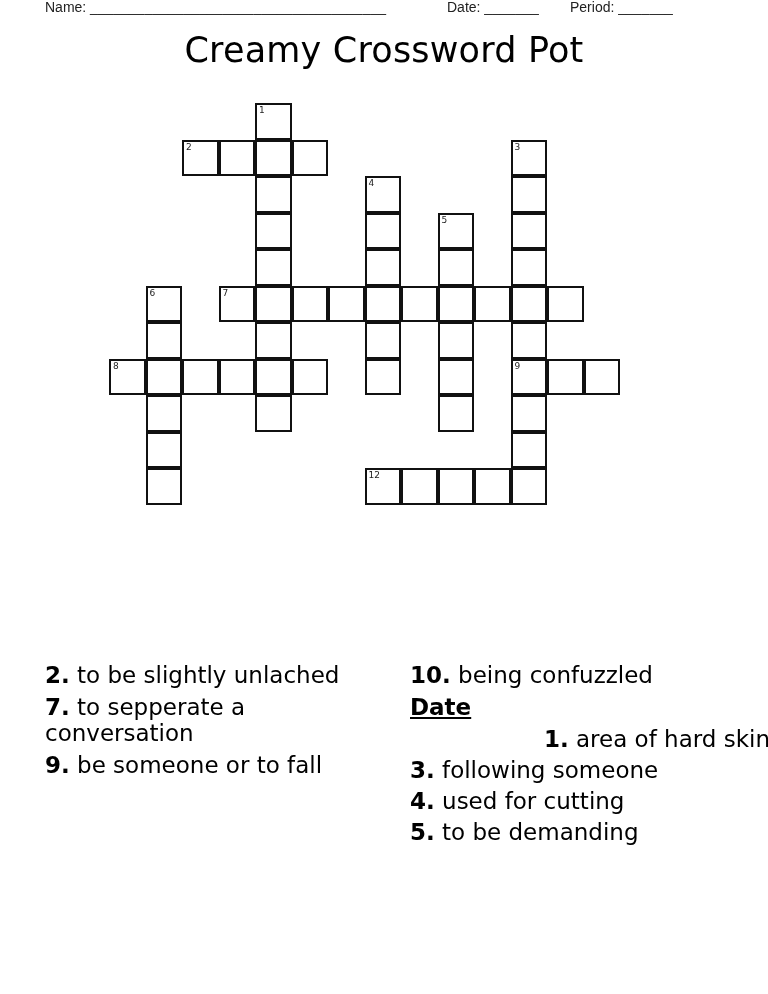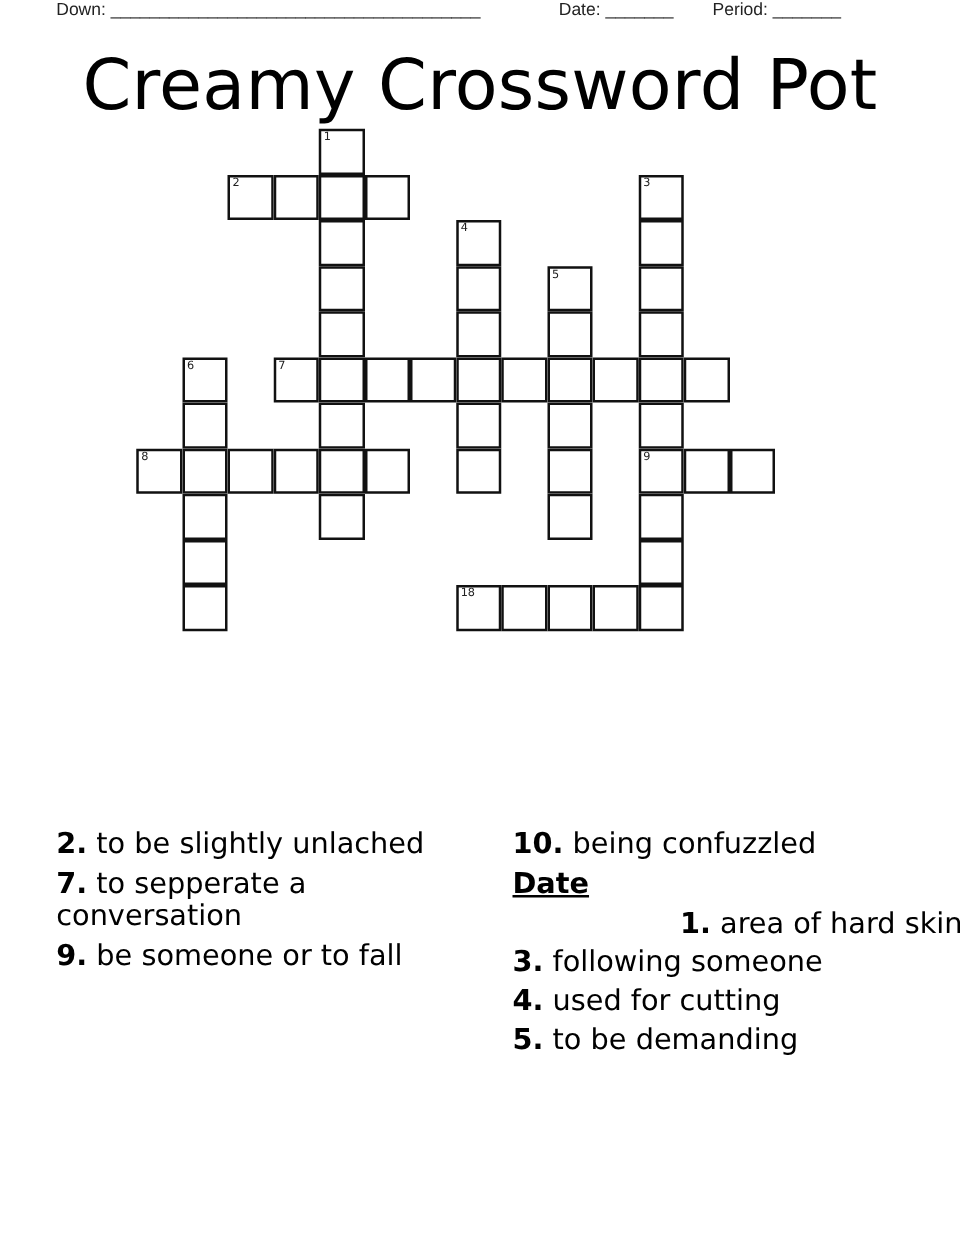--- a/index.html
+++ b/index.html
@@ -1,34 +1,34 @@
 <!DOCTYPE html>
 <html><head>
   <meta charset="utf-8">
   <style>
     html, body { margin: 0; padding: 0; background: #ffffff; }
     body { width: 768px; height: 994px; position: relative; overflow: hidden; font-family: "DejaVu Sans", sans-serif; color: #000; }
     .header-line { position: absolute; top: 0; left: 0; width: 768px; height: 18px; font-family: "Liberation Sans", sans-serif; font-size: 14px; color: #222; }
     .hdr-item { position: absolute; top: -1px; white-space: nowrap; }
-    .title { position: absolute; top: 41px; left: 0; width: 768px; text-align: center; font-size: 56px; line-height: 56px; font-family: "DejaVu Sans", sans-serif; letter-spacing: 0.2px; }
+    .title { position: absolute; top: 22px; left: 0; width: 768px; text-align: center; font-size: 35px; line-height: 56px; font-family: "DejaVu Sans", sans-serif; letter-spacing: 0.2px; }
     .grid { position: absolute; left: 0; top: 0; width: 768px; height: 620px; }
     .cell { position: absolute; width: 36.5px; height: 36.5px; box-sizing: border-box; border: 2px solid #111; background: #fff; margin-left: -1px; margin-top: -1px; }
     .cell .num { position: absolute; top: 0px; left: 2px; font-size: 9px; line-height: 10px; font-family: "DejaVu Sans", sans-serif; color: #222; }
     .clues { position: absolute; font-size: 23px; line-height: 26px; font-family: "DejaVu Sans", sans-serif; }
     .clues .heading { text-decoration: underline; font-weight: bold; margin-bottom: 6px; }
     .clues .clue { margin-bottom: 6px; }
     .clues .clue b { font-weight: bold; }
     .col-left { left: 45px; top: 662px; width: 300px; }
     .col-right { left: 388px; top: 662px; width: 360px; margin-left: 22px; }
   </style>
 </head>
 <body>
 
 <div class="header-line">
-  <span class="hdr-item" style="left:45px;">Down: ______________________________________</span>
+  <span class="hdr-item" style="left:45px;">Name: ______________________________________</span>
   <span class="hdr-item" style="left:447px;">Date: _______</span>
   <span class="hdr-item" style="left:570px;">Period: _______</span>
 </div>
 
 <div class="title">Creamy Crossword Pot</div>
 
 <div class="grid" id="grid">
     <div class="cell" style="left: 256px; top: 104px;">
       <span class="num">1</span>
     </div>
@@ -93,21 +93,21 @@
     <div class="cell" style="left: 548px; top: 286.5px;"></div>
     <div class="cell" style="left: 110px; top: 359.5px;">
       <span class="num">8</span>
     </div>
     <div class="cell" style="left: 183px; top: 359.5px;"></div>
     <div class="cell" style="left: 219.5px; top: 359.5px;"></div>
     <div class="cell" style="left: 292.5px; top: 359.5px;"></div>
     <div class="cell" style="left: 548px; top: 359.5px;"></div>
     <div class="cell" style="left: 584.5px; top: 359.5px;"></div>
     <div class="cell" style="left: 365.5px; top: 469px;">
-      <span class="num">18</span>
+      <span class="num">12</span>
     </div>
     <div class="cell" style="left: 402px; top: 469px;"></div>
     <div class="cell" style="left: 438.5px; top: 469px;"></div>
     <div class="cell" style="left: 475px; top: 469px;"></div>
   </div>
 
 <div class="clues col-left">
   <div class="clue"><b>2.</b><span> to be slightly unlached</span></div>
   <div class="clue"><b>7.</b><span> to sepperate a conversation</span></div>
   <div class="clue"><b>9.</b><span> be someone or to fall</span></div>

